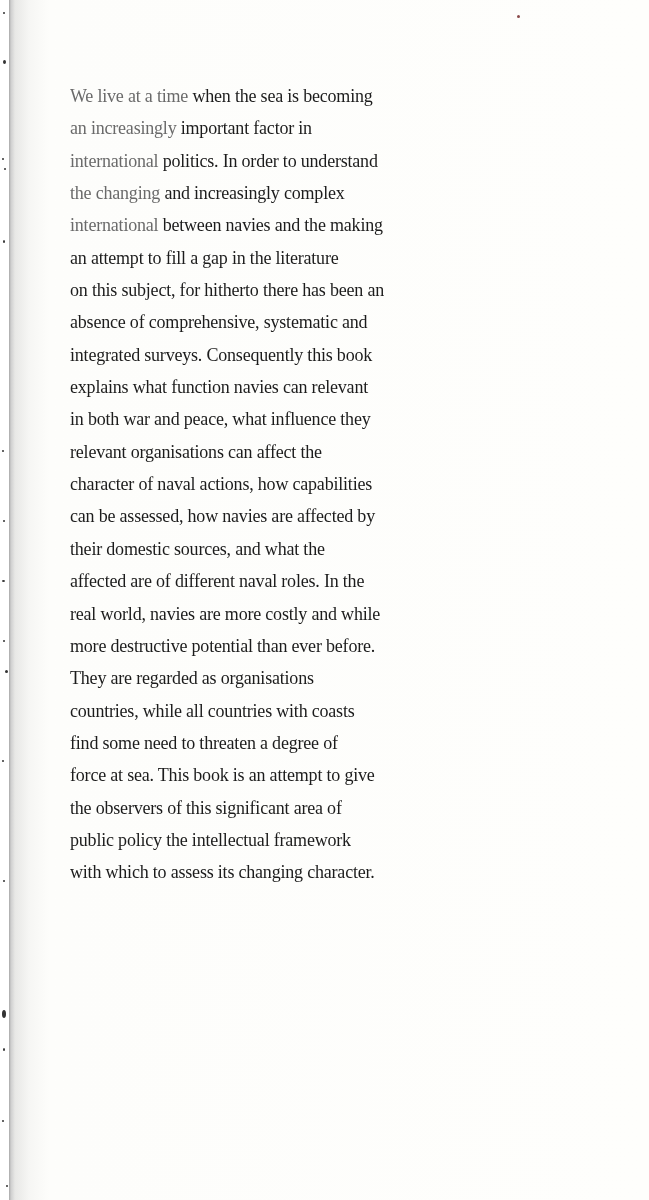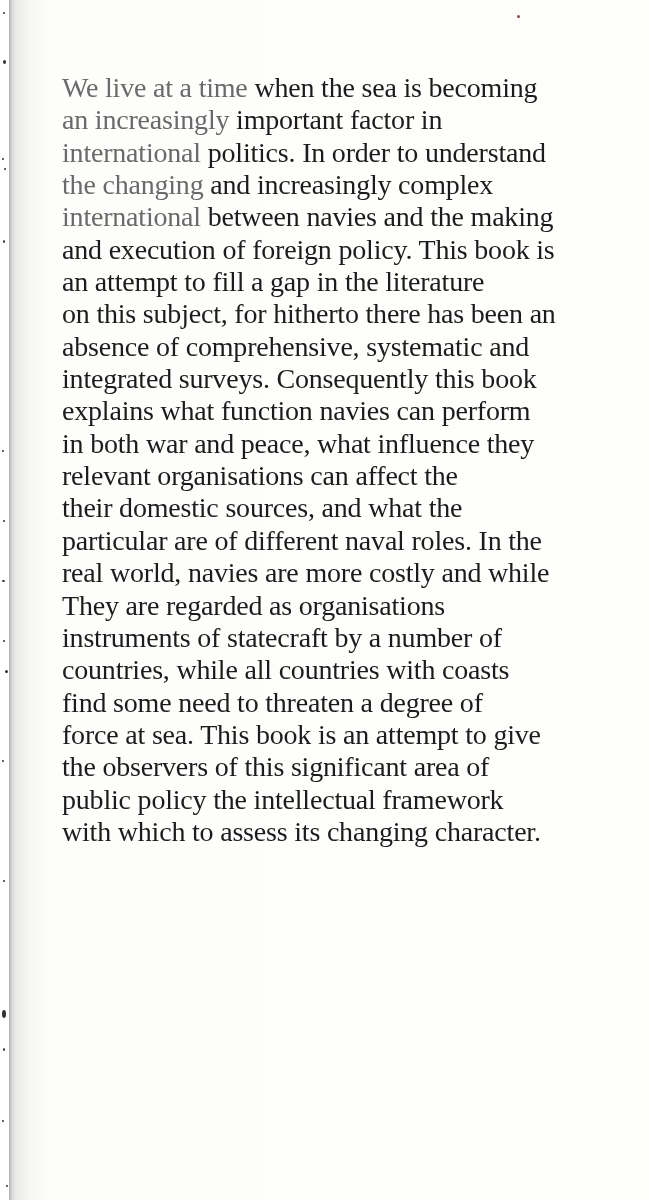--- a/index.html
+++ b/index.html
@@ -45,23 +45,23 @@
       width: 3px;
       height: 3px;
       background: #8a4a4a;
       border-radius: 50%;
     }
     .blurb {
       position: absolute;
       left: 62px;
       top: 72px;
       width: 560px;
-      margin: 0;
+      margin: 8px;
       font-family: "Liberation Serif", "DejaVu Serif", serif;
-      font-size: 28px;
+      font-size: 18px;
       line-height: 32.35px;
       color: #1c1c1c;
       letter-spacing: -0.2px;
     }
     .line {
       display: block;
       white-space: nowrap;
     }
     .faded {
       color: #6a6a6a;
@@ -93,33 +93,34 @@
 
   <div class="page"></div>
   <span class="top-dot"></span>
 
   <p class="blurb">
     <span class="line"><span class="faded">We live at a time</span><span> when the sea is becoming</span></span>
     <span class="line"><span class="faded">an increasingly</span><span> important factor in</span></span>
     <span class="line"><span class="faded">international</span><span> politics. In order to understand</span></span>
     <span class="line"><span class="faded">the changing</span><span> and increasingly complex</span></span>
     <span class="line"><span class="faded">international</span><span> between navies and the making</span></span>
-    <span class="line"><span class="faded"></span><span>and execution of foreign policy. This book is</span></span>
     <span class="line"><span class="faded"></span><span>an attempt to fill a gap in the literature</span></span>
     <span class="line"><span class="faded"></span><span>on this subject, for hitherto there has been an</span></span>
     <span class="line"><span class="faded"></span><span>absence of comprehensive, systematic and</span></span>
     <span class="line"><span class="faded"></span><span>integrated surveys. Consequently this book</span></span>
-    <span class="line"><span class="faded"></span><span>explains what function navies can perform</span></span>
+    <span class="line"><span class="faded"></span><span>explains what function navies can relevant</span></span>
     <span class="line"><span class="faded"></span><span>in both war and peace, what influence they</span></span>
     <span class="line"><span class="faded"></span><span>relevant organisations can affect the</span></span>
+    <span class="line"><span class="faded"></span><span>character of naval actions, how capabilities</span></span>
+    <span class="line"><span class="faded"></span><span>can be assessed, how navies are affected by</span></span>
     <span class="line"><span class="faded"></span><span>their domestic sources, and what the</span></span>
-    <span class="line"><span class="faded"></span><span>particular are of different naval roles. In the</span></span>
+    <span class="line"><span class="faded"></span><span>affected are of different naval roles. In the</span></span>
     <span class="line"><span class="faded"></span><span>real world, navies are more costly and while</span></span>
+    <span class="line"><span class="faded"></span><span>more destructive potential than ever before.</span></span>
     <span class="line"><span class="faded"></span><span>They are regarded as organisations</span></span>
-    <span class="line"><span class="faded"></span><span>instruments of statecraft by a number of</span></span>
     <span class="line"><span class="faded"></span><span>countries, while all countries with coasts</span></span>
     <span class="line"><span class="faded"></span><span>find some need to threaten a degree of</span></span>
     <span class="line"><span class="faded"></span><span>force at sea. This book is an attempt to give</span></span>
     <span class="line"><span class="faded"></span><span>the observers of this significant area of</span></span>
     <span class="line"><span class="faded"></span><span>public policy the intellectual framework</span></span>
     <span class="line"><span class="faded"></span><span>with which to assess its changing character.</span></span>
   </p>
 </div>
 
 </body></html>

